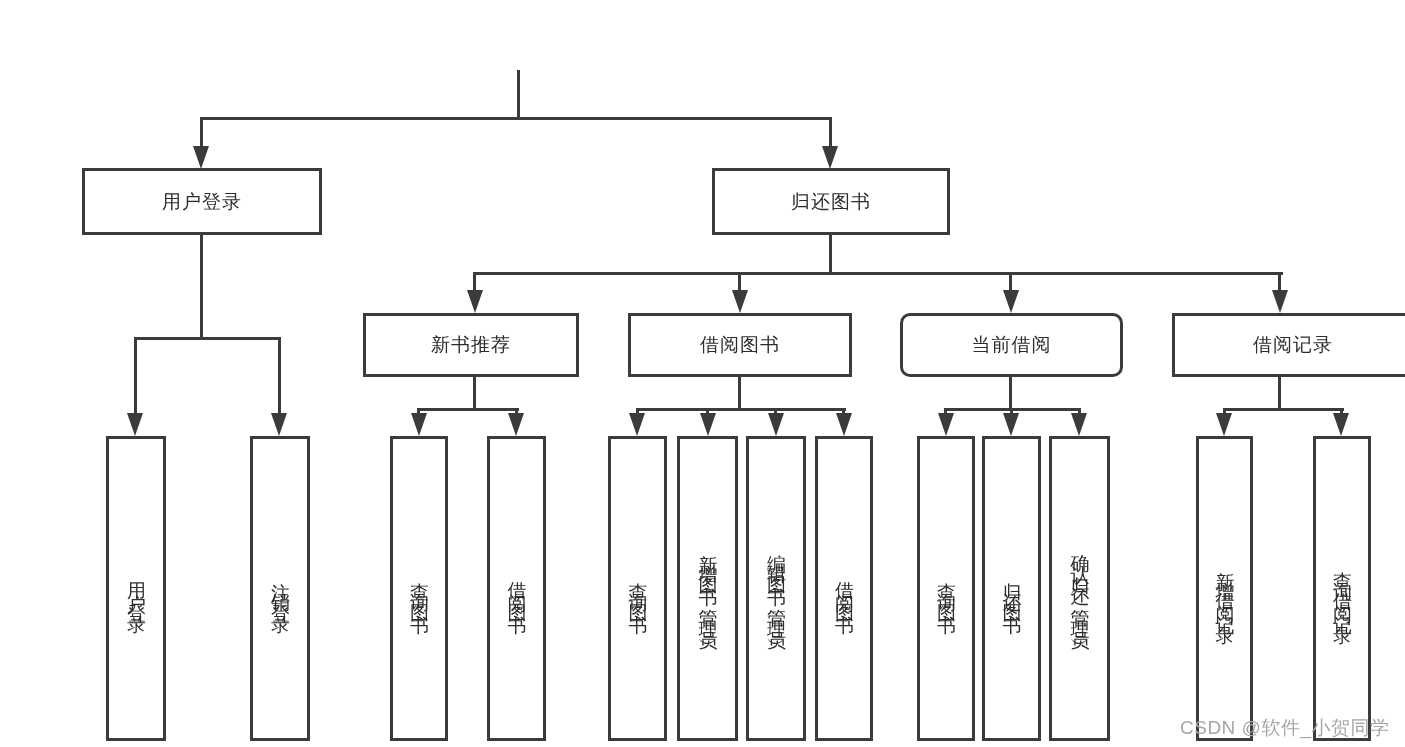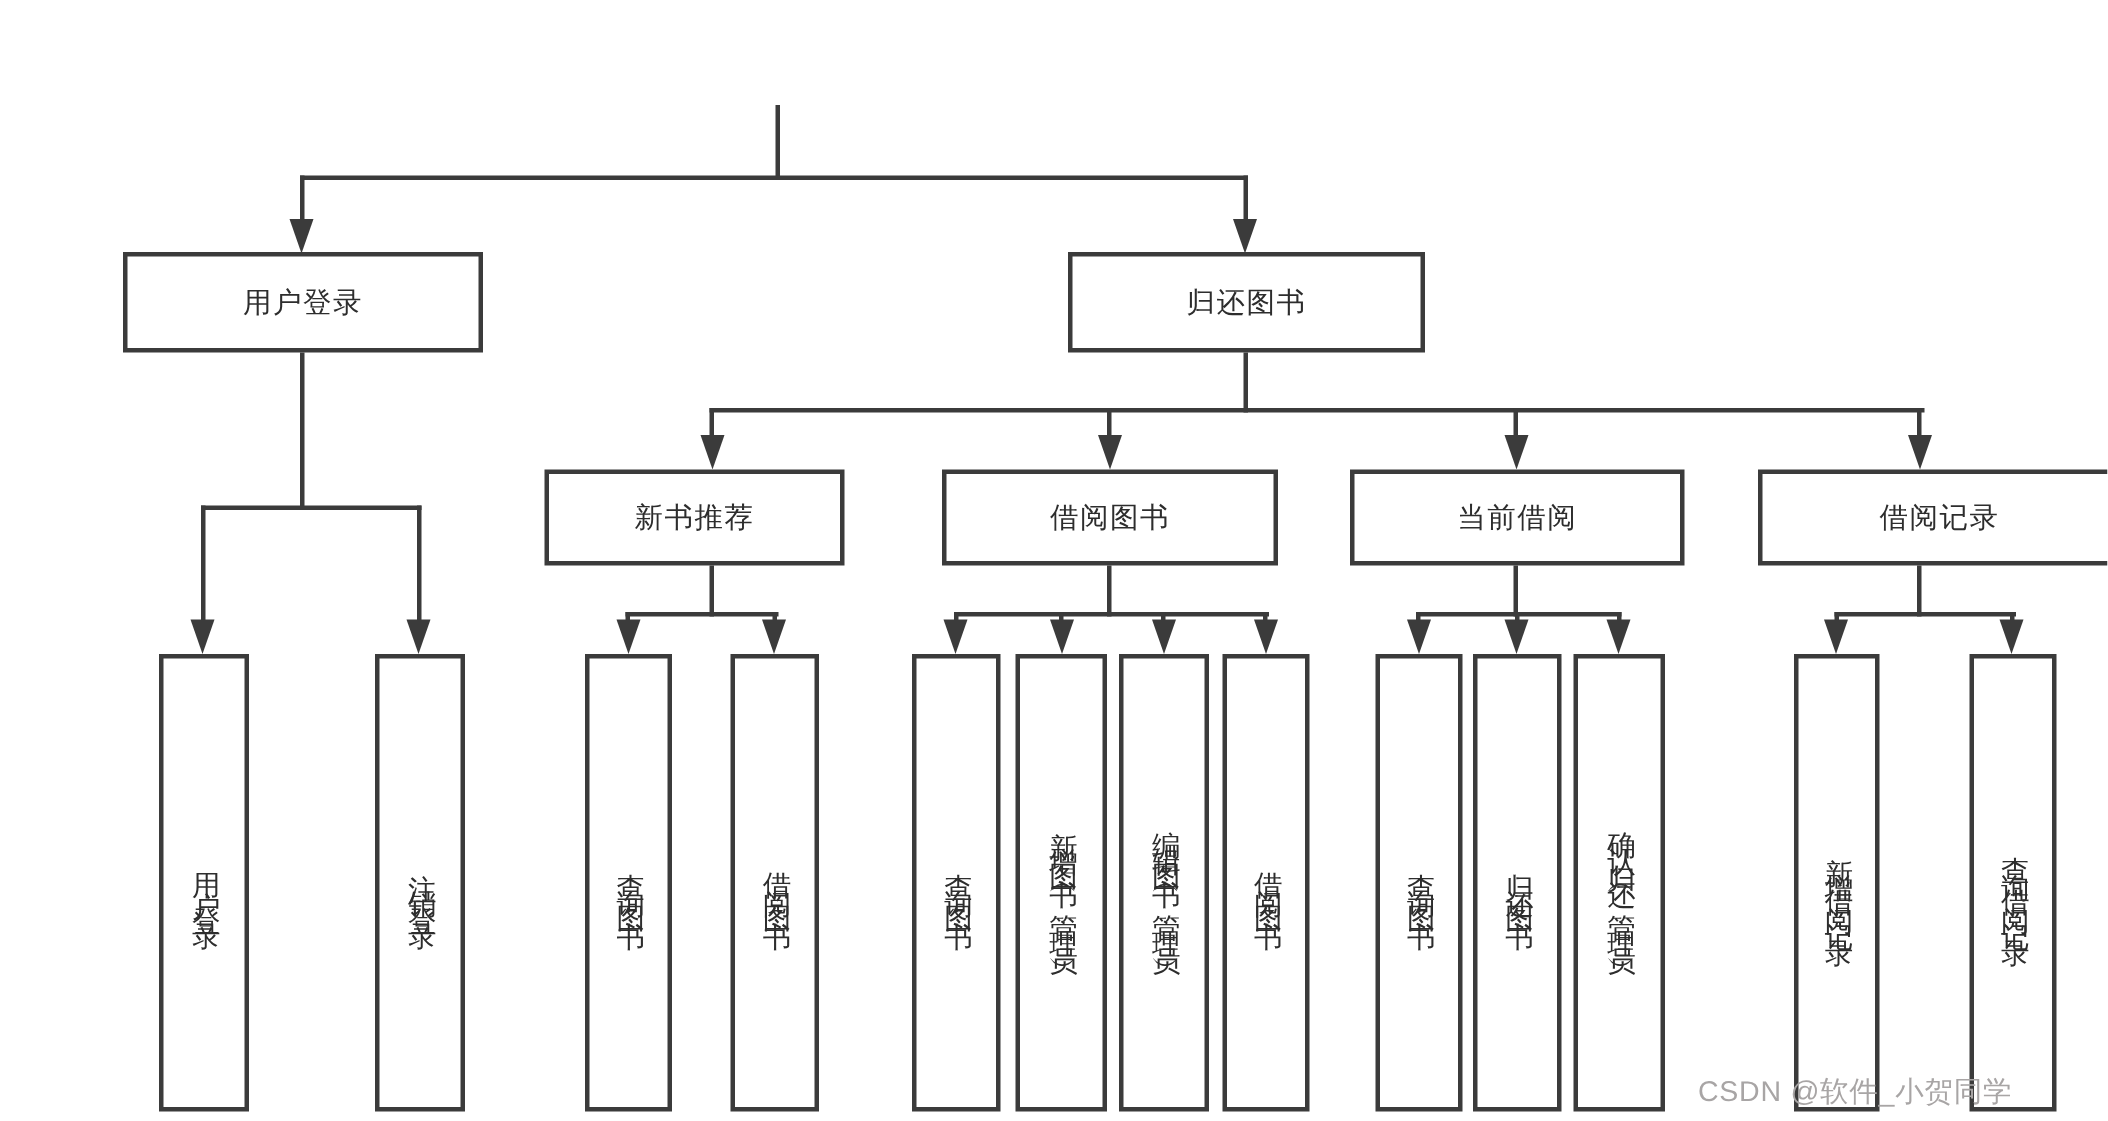--- a/index.html
+++ b/index.html
@@ -30,21 +30,21 @@
     font-size:19px;letter-spacing:11px;line-height:1.1;
   }
   .hl{position:absolute;height:3px;background:var(--line);}
   .vl{position:absolute;width:3px;background:var(--line);}
   .arr{
     position:absolute;width:0;height:0;
     border-left:8px solid transparent;border-right:8px solid transparent;
     border-top:23px solid var(--line);
   }
   .watermark{
-    position:absolute;left:1132px;top:715px;
+    position:absolute;left:1180px;top:715px;
     font-size:19px;color:var(--wm);letter-spacing:0.5px;white-space:nowrap;text-align:center;
   }
 </style>
 </head>
 <body>
 
 <div class="canvas">
 
 
   <div class="vl" style="left:517px;top:70px;height:50px;"></div>
@@ -72,27 +72,27 @@
   <div class="hl" style="left:473px;top:272px;width:810px;"></div>
   <div class="vl" style="left:473px;top:272px;height:22px;"></div>
   <div class="arr" style="left:467px;top:290px;"></div>
   <div class="vl" style="left:738px;top:272px;height:22px;"></div>
   <div class="arr" style="left:732px;top:290px;"></div>
   <div class="vl" style="left:1009px;top:272px;height:22px;"></div>
   <div class="arr" style="left:1003px;top:290px;"></div>
   <div class="vl" style="left:1278px;top:272px;height:22px;"></div>
   <div class="arr" style="left:1272px;top:290px;"></div>
 
-  <div class="box" style="left:363px;top:313px;width:200px;height:64px;">
+  <div class="box" style="left:363px;top:313px;width:216px;height:64px;">
     <span>新书推荐</span>
   </div>
   <div class="box" style="left:628px;top:313px;width:224px;height:64px;">
     <span>借阅图书</span>
   </div>
-  <div class="box" style="left:900px;top:313px;width:223px;height:64px;">
+  <div class="box" style="left:900px;top:313px;width:223px;height:64px;border-radius:10px;">
     <span>当前借阅</span>
   </div>
   <div class="box" style="left:1172px;top:313px;width:242px;height:64px;">
     <span>借阅记录</span>
   </div>
 
   <div class="vl" style="left:473px;top:377px;height:34px;"></div>
   <div class="hl" style="left:417px;top:408px;width:102px;"></div>
   <div class="vl" style="left:417px;top:408px;height:10px;"></div>
   <div class="arr" style="left:411px;top:413px;"></div>

